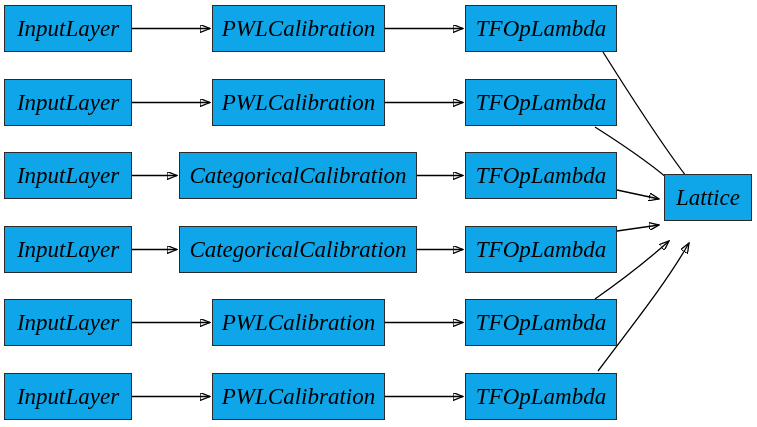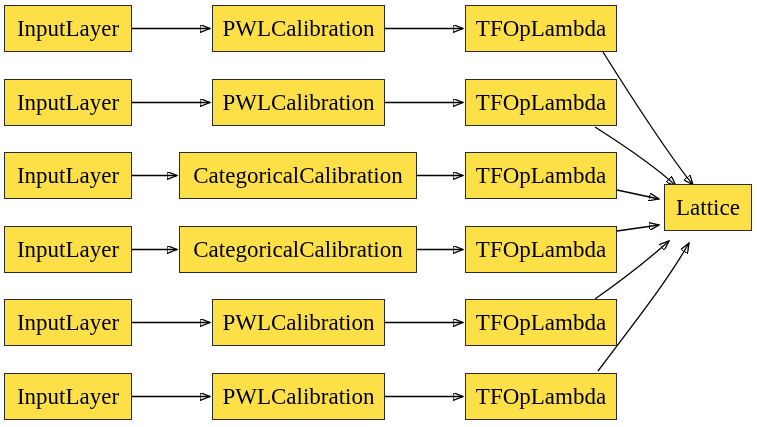--- a/index.html
+++ b/index.html
@@ -23,29 +23,30 @@
     height: 427px;
   }
   #edges path {
     fill: none;
     stroke: #000000;
     stroke-width: 1.3px;
   }
   .node {
     position: absolute;
     box-sizing: border-box;
-    background: #fde047;
+    background: #0ea5e9;
     border: 1.5px solid #2b2b2b;
     color: #000000;
     display: flex;
     align-items: center;
     justify-content: center;
     font-size: 23px;
     line-height: 1;
     white-space: nowrap;
+    font-style: italic;
   }
 </style>
 </head>
 <body>
 
 <div id="stage">
 
   <svg id="edges" viewBox="0 0 757 427" xmlns="http://www.w3.org/2000/svg">
     <defs>
       <marker id="arrow" markerWidth="11" markerHeight="8" refX="10" refY="4" orient="auto" markerUnits="userSpaceOnUse">
@@ -92,15 +93,15 @@
   <div class="node" style="left:465px;top:226px;width:152px;height:47px;">TFOpLambda</div>
 
   <div class="node" style="left:4px;top:299px;width:128px;height:47px;">InputLayer</div>
   <div class="node" style="left:212px;top:299px;width:173px;height:47px;">PWLCalibration</div>
   <div class="node" style="left:465px;top:299px;width:152px;height:47px;">TFOpLambda</div>
 
   <div class="node" style="left:4px;top:373px;width:128px;height:47px;">InputLayer</div>
   <div class="node" style="left:212px;top:373px;width:173px;height:47px;">PWLCalibration</div>
   <div class="node" style="left:465px;top:373px;width:152px;height:47px;">TFOpLambda</div>
 
-  <div class="node" style="left:664px;top:184px;width:88px;height:47px;">Lattice</div>
+  <div class="node" style="left:664px;top:174px;width:88px;height:47px;">Lattice</div>
 
 </div>
 
 </body></html>

